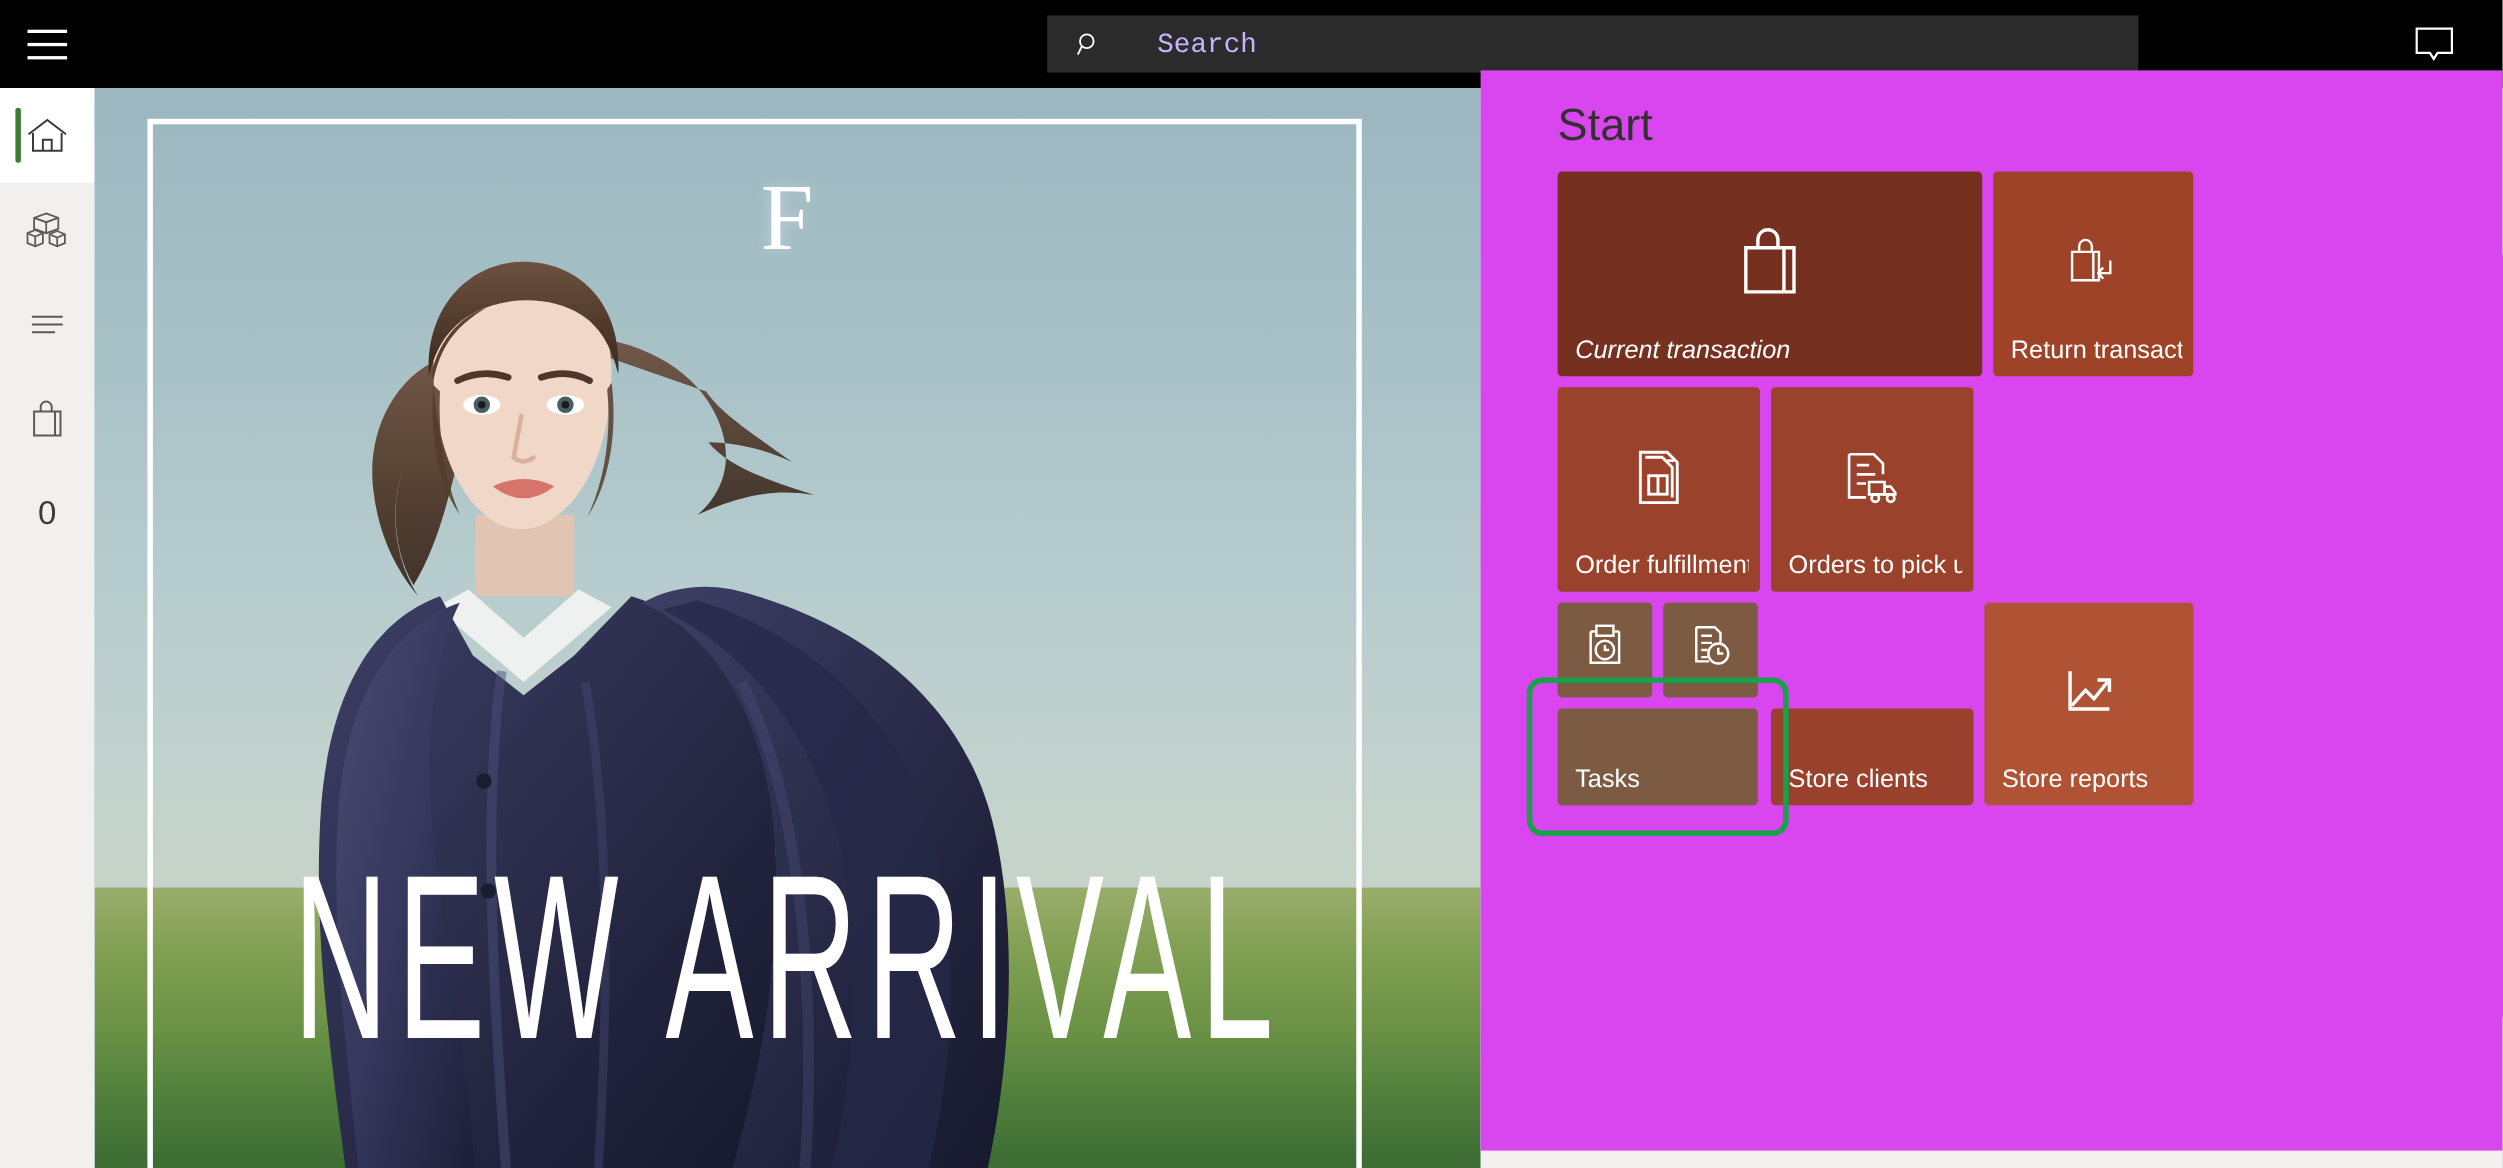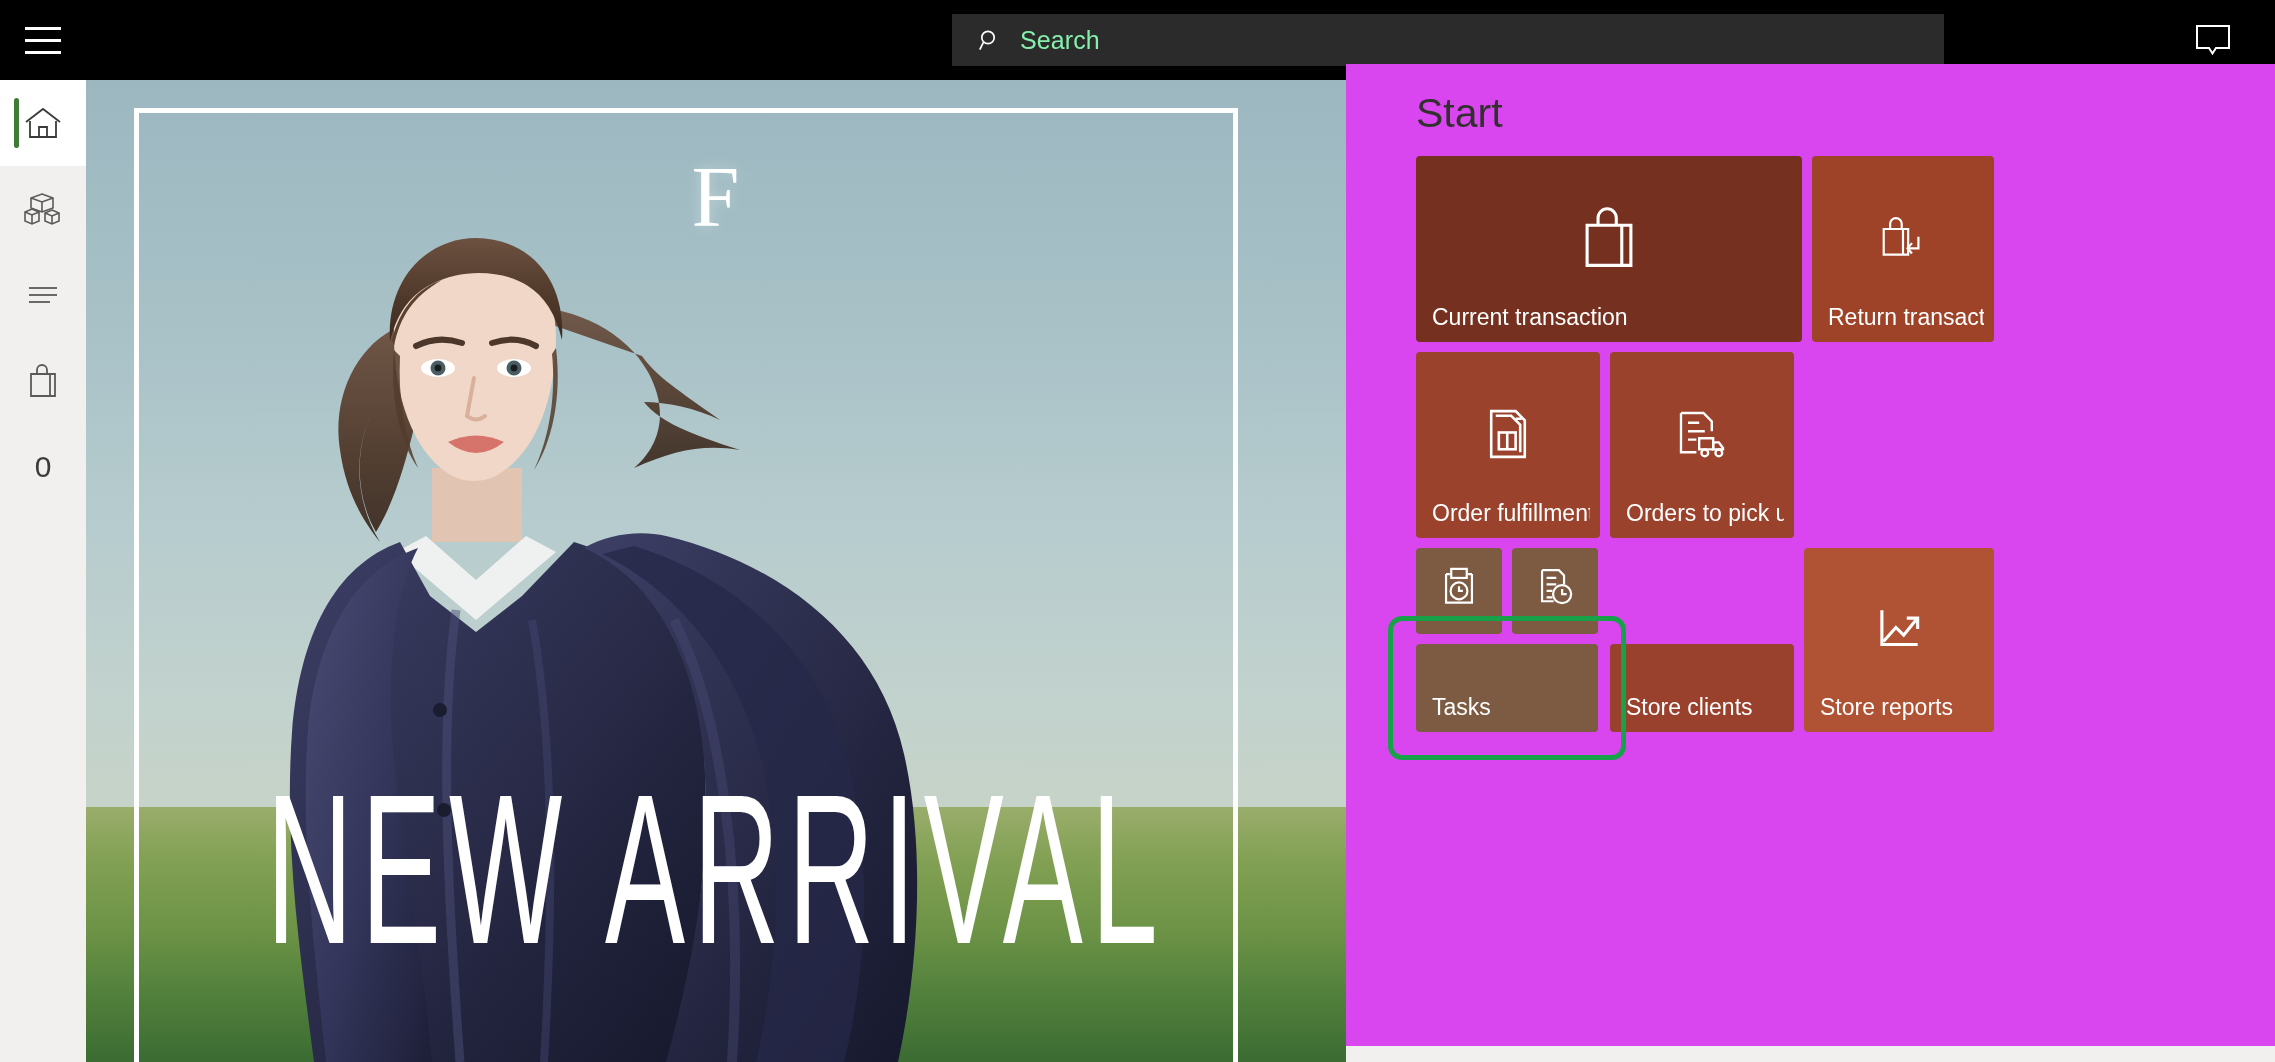--- a/index.html
+++ b/index.html
@@ -29,22 +29,23 @@
   .search-wrap {
     position: absolute; left: 952px; top: 14px;
     width: 992px; height: 52px;
     background: #2b2b2b;
     display: flex; align-items: center;
     padding-left: 26px; gap: 18px;
     cursor: text;
   }
   .search-icon { width: 24px; height: 24px; flex: 0 0 auto; }
   .search-placeholder {
-    color: #86efac; font-size: 25px; letter-spacing: 0.1px;
-    font-family: Liberation Sans, sans-serif;
+    color: #c4b5fd; font-size: 25px; letter-spacing: 0.1px;
+    font-family: Liberation Mono, monospace;
+    margin-left: 32px;
   }
   .notify-btn {
     position: absolute; right: 22px; top: 0;
     width: 80px; height: 80px;
     display: flex; align-items: center; justify-content: center;
     cursor: pointer;
   }
 
   
   .rail {
@@ -322,21 +323,21 @@
   <div class="frame-outer"></div>
   <div class="logo-F">F</div>
   <div class="hero-headline">NEW ARRIVAL</div>
 </div>
 
 <div class="start-panel">
   <div class="start-title">Start</div>
 
   <div class="tile-grid">
 
-    <div class="tile" style="left:0px; top:0px; width:386px; height:186px; background:#76301f;">
+    <div class="tile" style="left:0px; top:0px; width:386px; height:186px; background:#76301f;font-style:italic;">
       <div class="tile-icon" style="top:-22px;">
         <svg width="62" height="70" viewBox="0 0 34 38" fill="none" stroke="#ffffff" stroke-width="1.7">
           <path d="M5 12 H29 V34 H5 Z"></path>
           <path d="M11 12 V8 a5 5 0 0 1 10 0 V12"></path>
           <line x1="24" y1="12" x2="24" y2="34"></line>
         </svg>
       </div>
       <div class="tile-label">Current transaction</div>
     </div>
 

